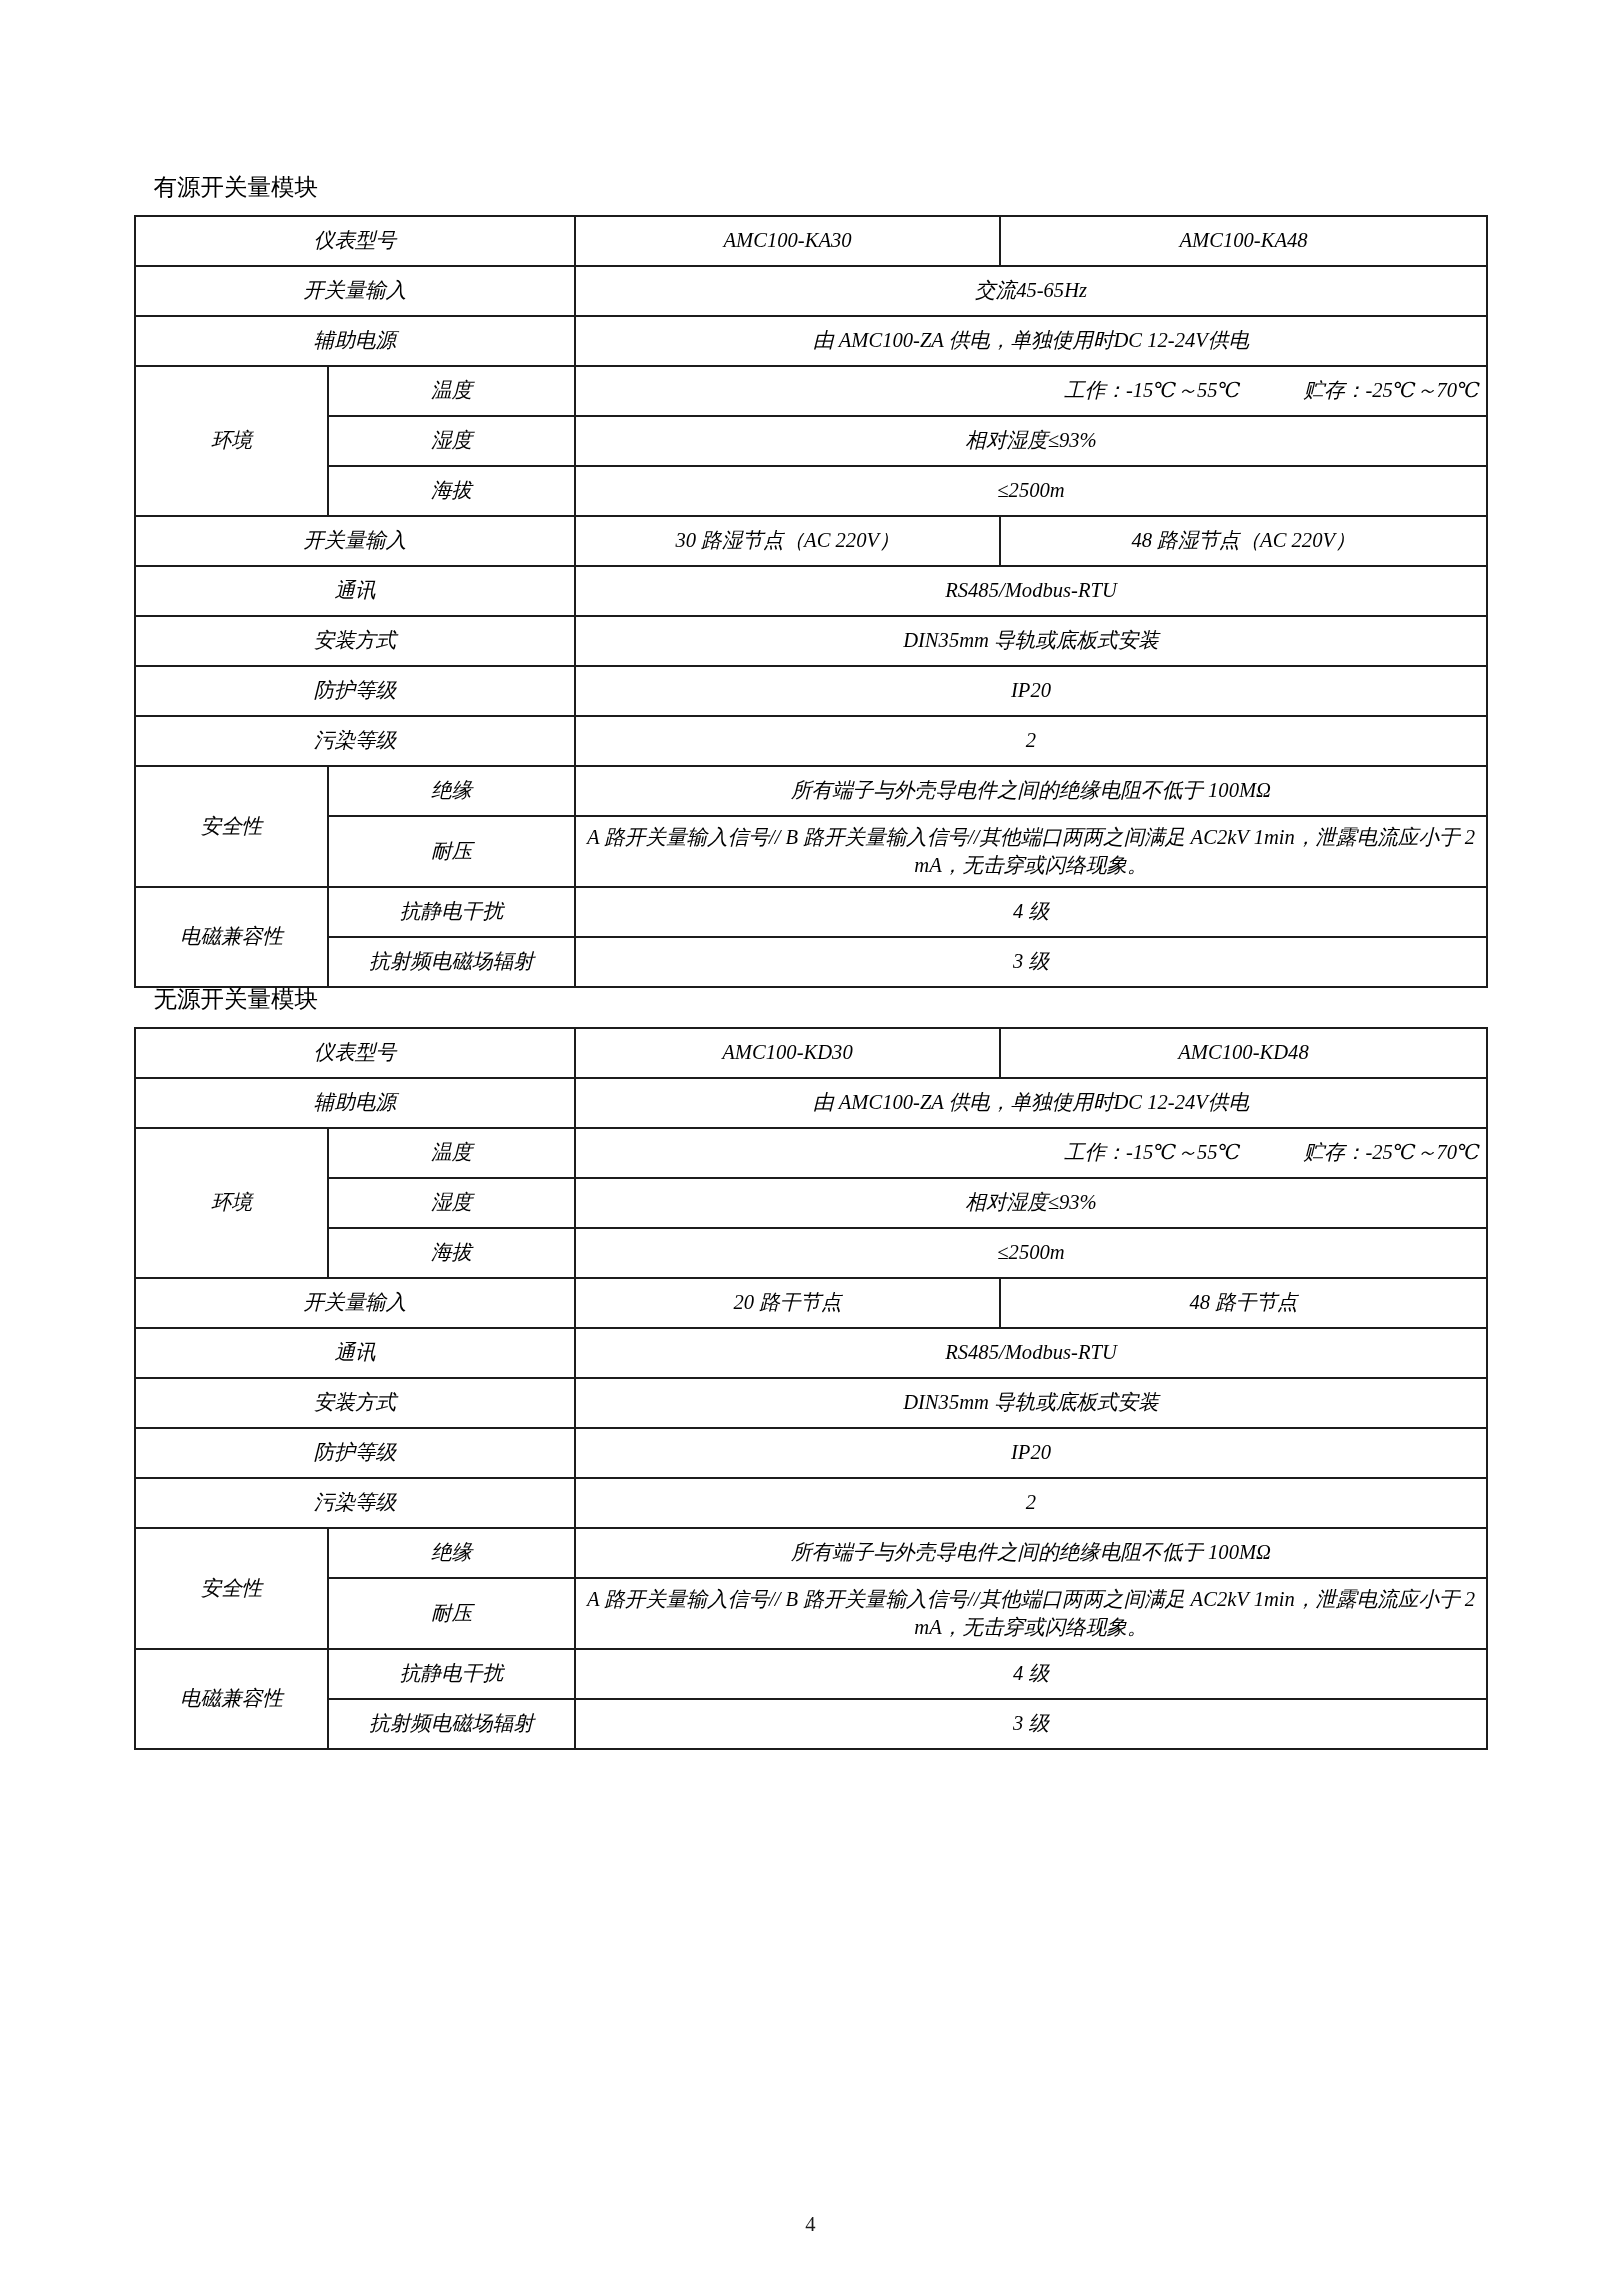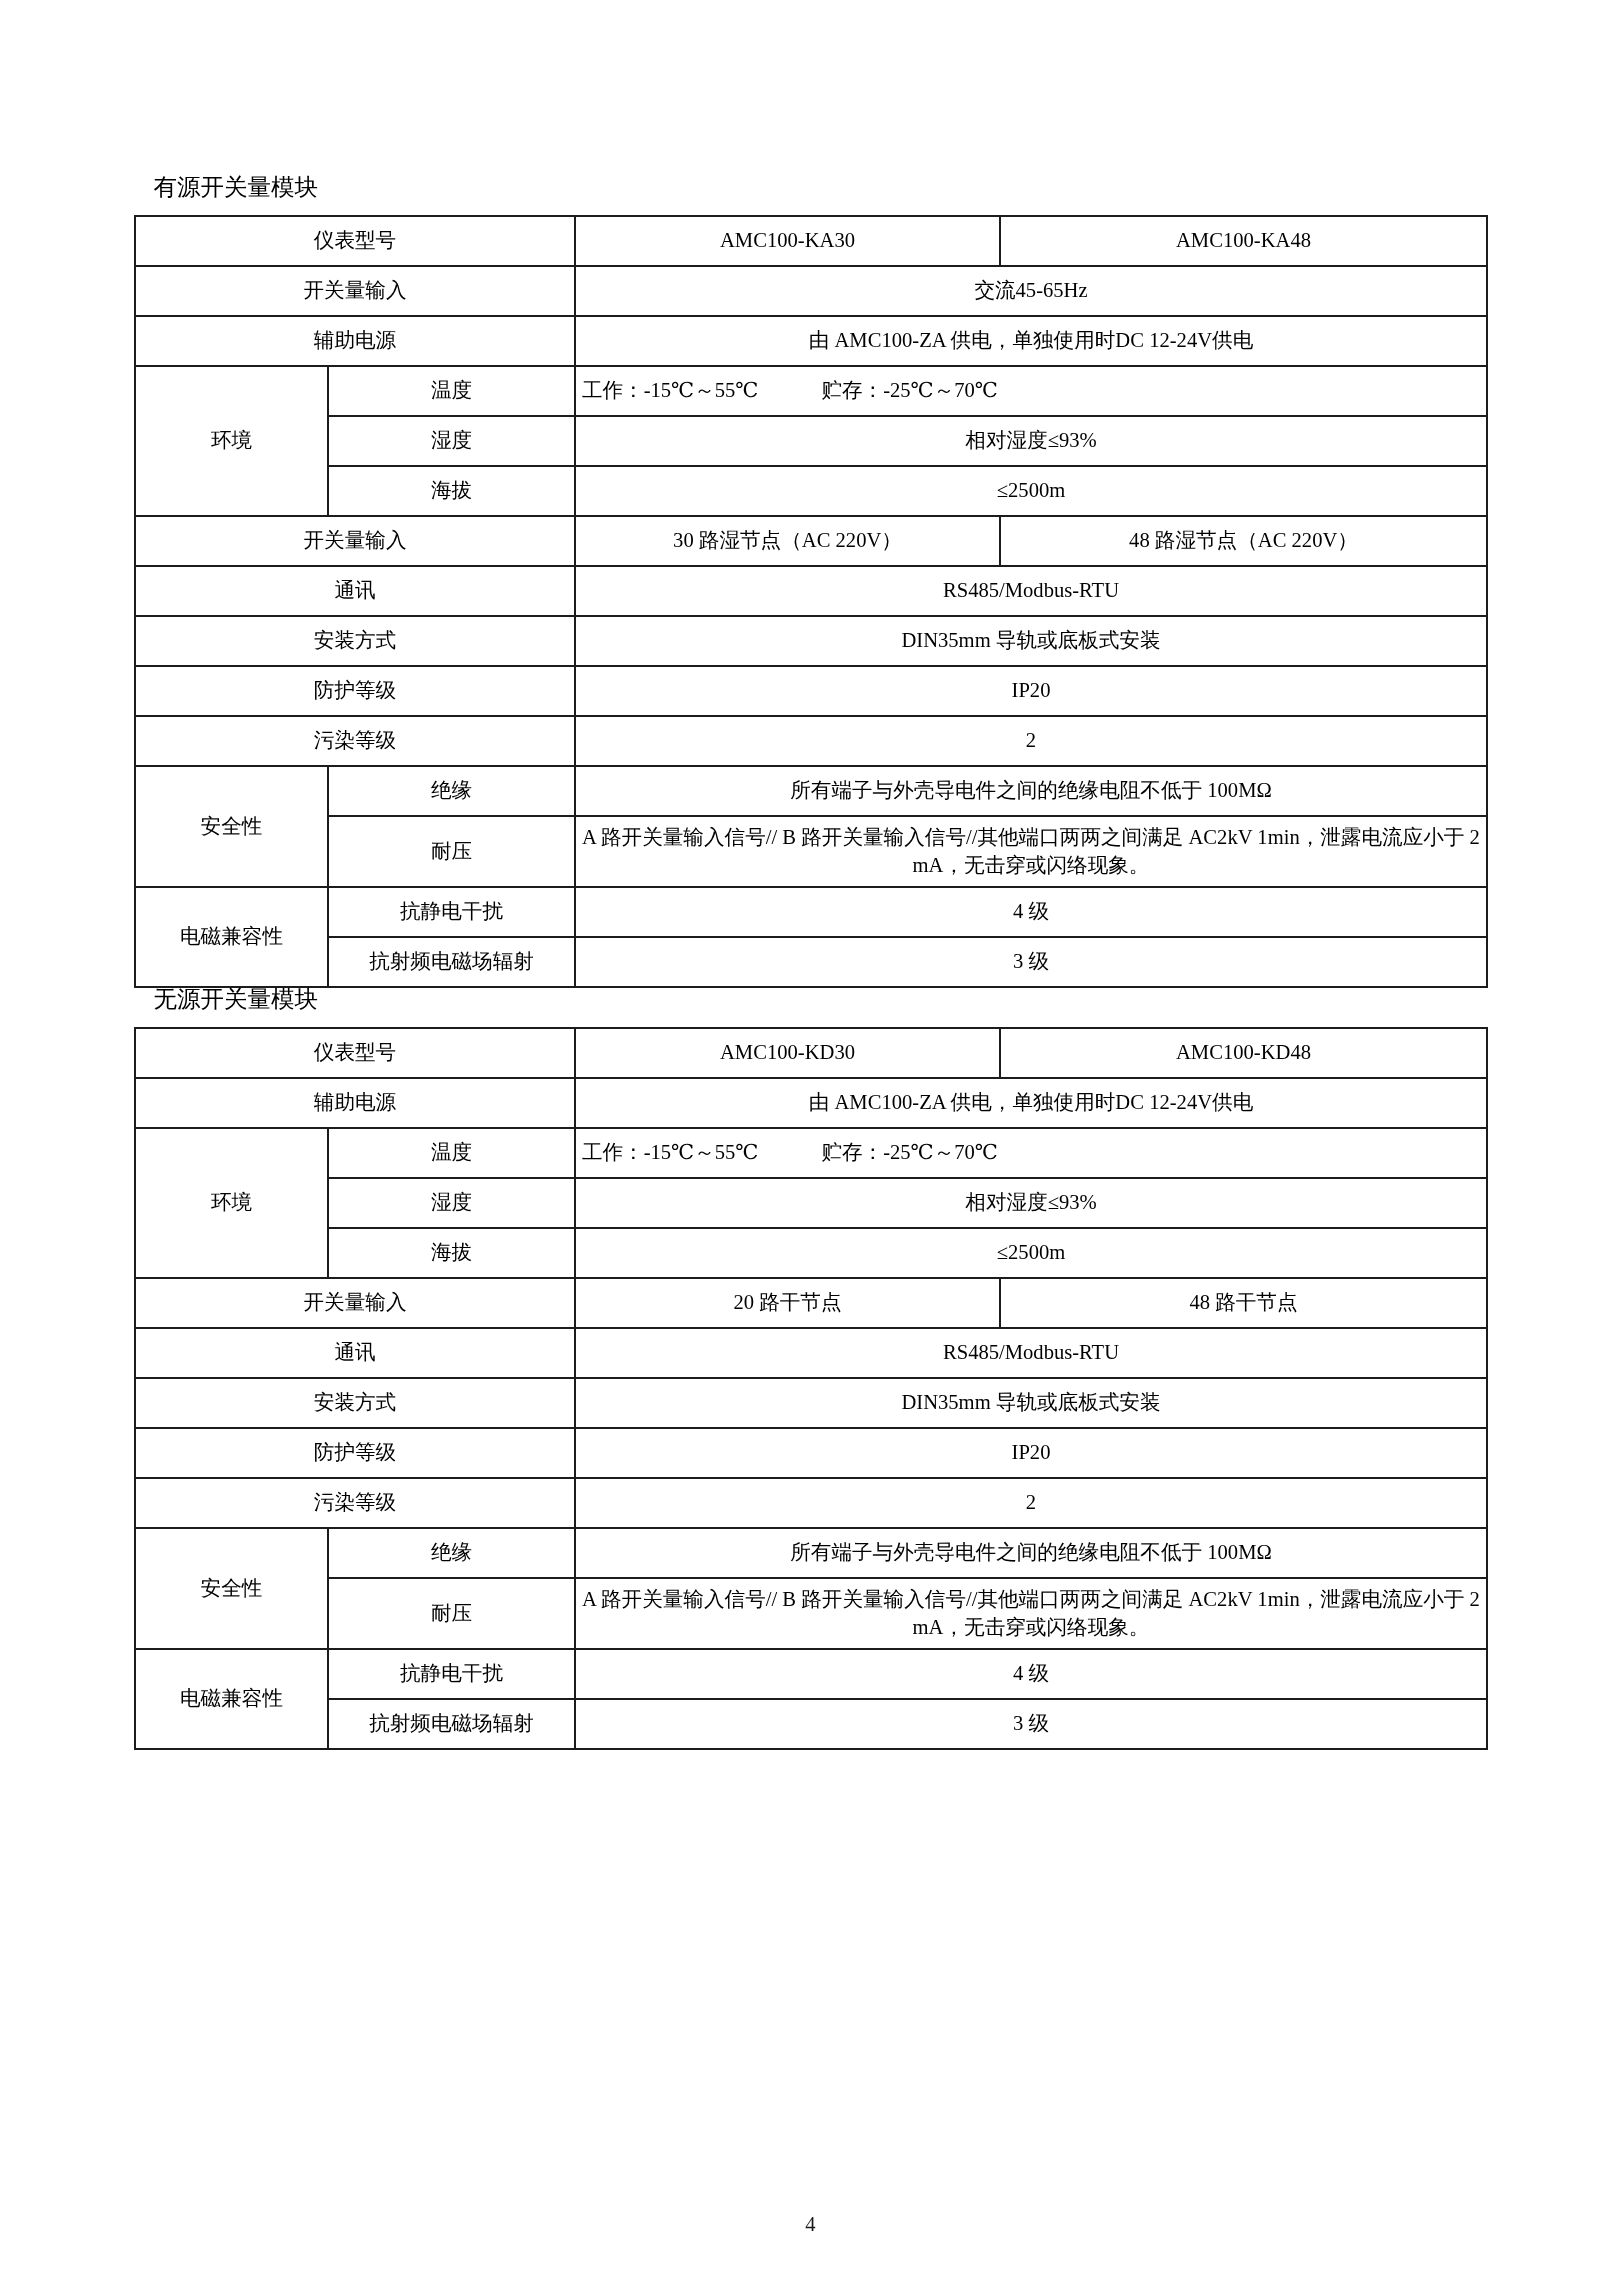--- a/index.html
+++ b/index.html
@@ -15,31 +15,32 @@
   .tbl-title {
     font-size:23.5px; font-weight:normal; line-height:1;
     margin:0 0 0 19.6px; padding:0;
   }
   .title-1 { margin-top:160px; margin-bottom:15.7px; }
   .title-2 { margin-bottom:15.7px; }
   table.spec {
     border-collapse:collapse; table-layout:fixed;
     width:1353px;
     border:2.9px solid #141414;
+    font-style:italic;
   }
   table.spec td {
     border:2px solid #1c1c1c;
     text-align:center; vertical-align:middle;
     font-size:20.6px; line-height:1.35;
     padding:0 5.9px;
     word-break:break-all;
   }
   tr.r  { height:50px; }
   tr.r-tall { height:71px;margin-top:7px; }
-  .dual { display:flex; justify-content:flex-start; gap:63px; white-space:nowrap; }
+  .dual { display:flex; justify-content:flex-end; gap:63px; white-space:nowrap; }
   .page-num {
     position:absolute; top:2213px; left:0; width:100%;
     text-align:center; font-size:20.6px; color:#1a1a1a;
   }
 </style>
 </head>
 <body>
 
 <div class="page">
   <div class="content">

